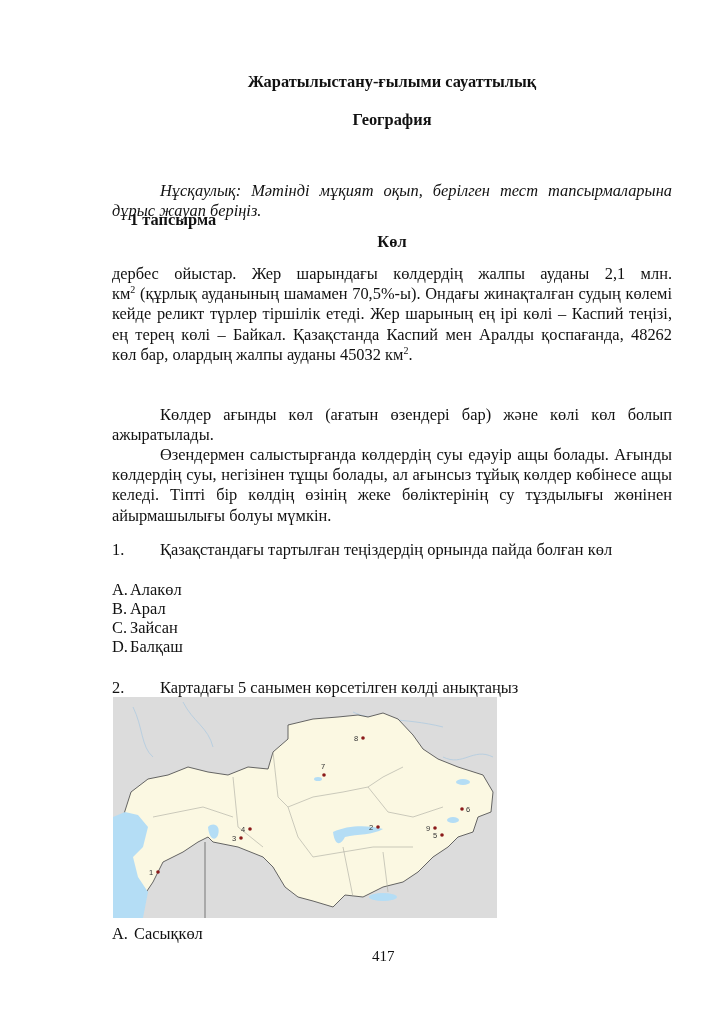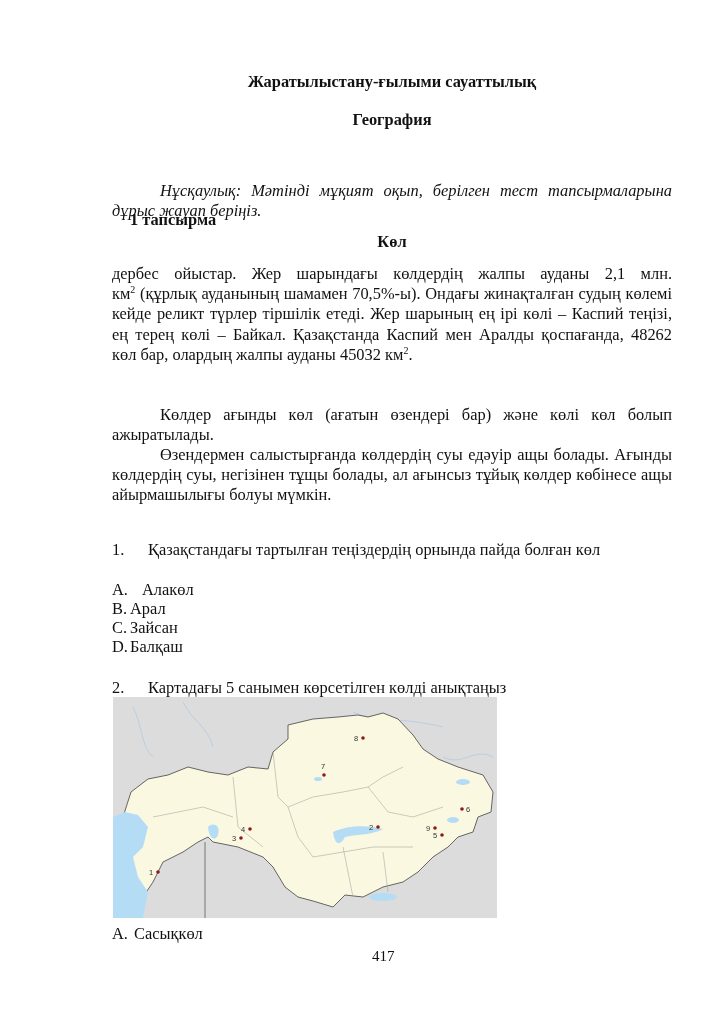--- a/index.html
+++ b/index.html
@@ -9,21 +9,21 @@
   .center { text-align: center; }
   .bold { font-weight: bold; }
   .para { position: absolute; left: 112px; width: 560px; line-height: 20.2px; text-align: justify; }
   .para .line { display: block; text-align: justify; text-align-last: justify; height: 20.2px; white-space: nowrap; }
   .para .line.last { text-align-last: left; }
   .indent { padding-left: 48px; }
   sup { font-size: 10px; line-height: 0; vertical-align: 6px; }
   .opt { position: absolute; left: 112px; height: 20px; line-height: 20px; }
   .opt .letter { display: inline-block; width: 18px; }
   .qnum { position: absolute; left: 112px; }
-  .qtext { position: absolute; left: 148px; }
+  .qtext { position: absolute; left: 160px; }
   #map { position: absolute; left: 113px; top: 697px; width: 384px; height: 221px; }
   .pin-label { font-family: "Liberation Sans", "DejaVu Sans", sans-serif; font-size: 7.5px; fill: #333; }
 </style>
 </head>
 <body>
 
 <div class="abs center bold" style="left:112px; width:560px; top:72px;">Жаратылыстану-ғылыми сауаттылық</div>
 <div class="abs center bold" style="left:112px; width:560px; top:110px;">География</div>
 
 <div class="para" style="top:150px; font-style:italic;margin-top:31px;">
@@ -43,27 +43,28 @@
 </div>
 
 <div class="para" style="top:405px;">
   <span class="line indent">Көлдер ағынды көл (ағатын өзендері бар) және көлі көл болып</span>
   <span class="line last">ажыратылады.</span>
 </div>
 
 <div class="para" style="top:445px;">
   <span class="line indent">Өзендермен салыстырғанда көлдердің суы едәуір ащы болады. Ағынды</span>
   <span class="line">көлдердің суы, негізінен тұщы болады, ал ағынсыз тұйық көлдер көбінесе ащы</span>
+  <span class="line">келеді. Тіпті бір көлдің өзінің жеке бөліктерінің су тұздылығы жөнінен</span>
   <span class="line last">айырмашылығы болуы мүмкін.</span>
 </div>
 
 <div class="qnum" style="top:540px;">1.</div>
 <div class="qtext" style="top:540px;">Қазақстандағы тартылған теңіздердің орнында пайда болған көл</div>
 
-<div class="opt" style="top:580px;"><span class="letter">A.</span><span style="padding-left:0px;margin-left:12px;">Алакөл</span></div>
+<div class="opt" style="top:580px;"><span class="letter">A.</span><span style="padding-left:0px;">Алакөл</span></div>
 <div class="opt" style="top:599px;"><span class="letter">B.</span><span>Арал</span></div>
 <div class="opt" style="top:618px;"><span class="letter">C.</span><span>Зайсан</span></div>
 <div class="opt" style="top:637px;"><span class="letter">D.</span><span>Балқаш</span></div>
 
 <div class="qnum" style="top:678px;">2.</div>
 <div class="qtext" style="top:678px;">Картадағы 5 санымен көрсетілген көлді анықтаңыз</div>
 
 <svg id="map" viewBox="0 0 384 221">
   <rect x="0" y="0" width="384" height="221" fill="#dcdcdc"></rect>
 

